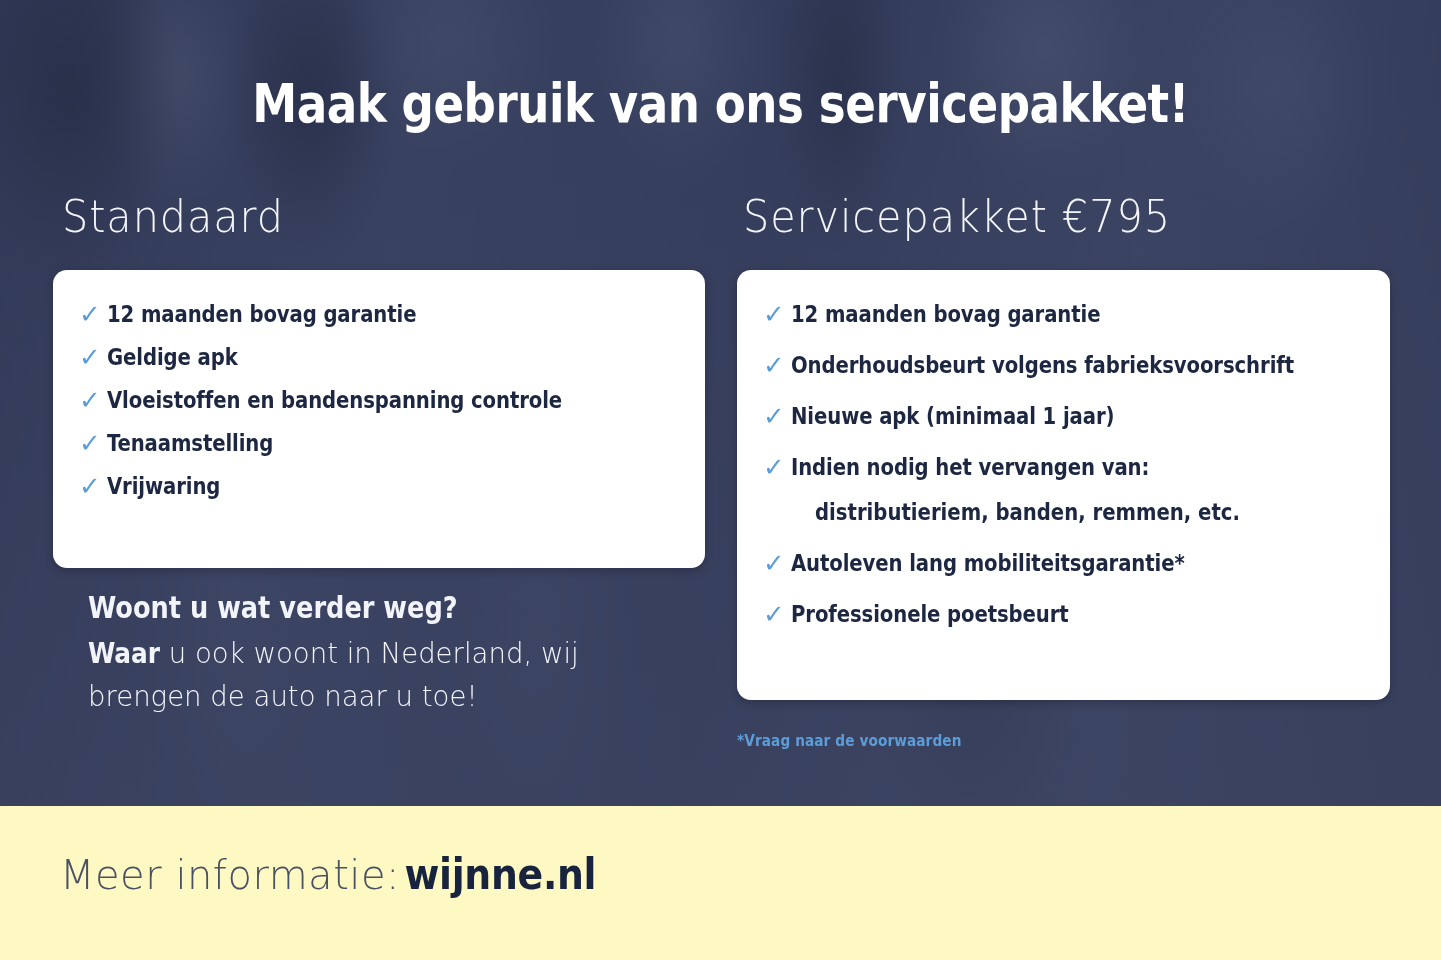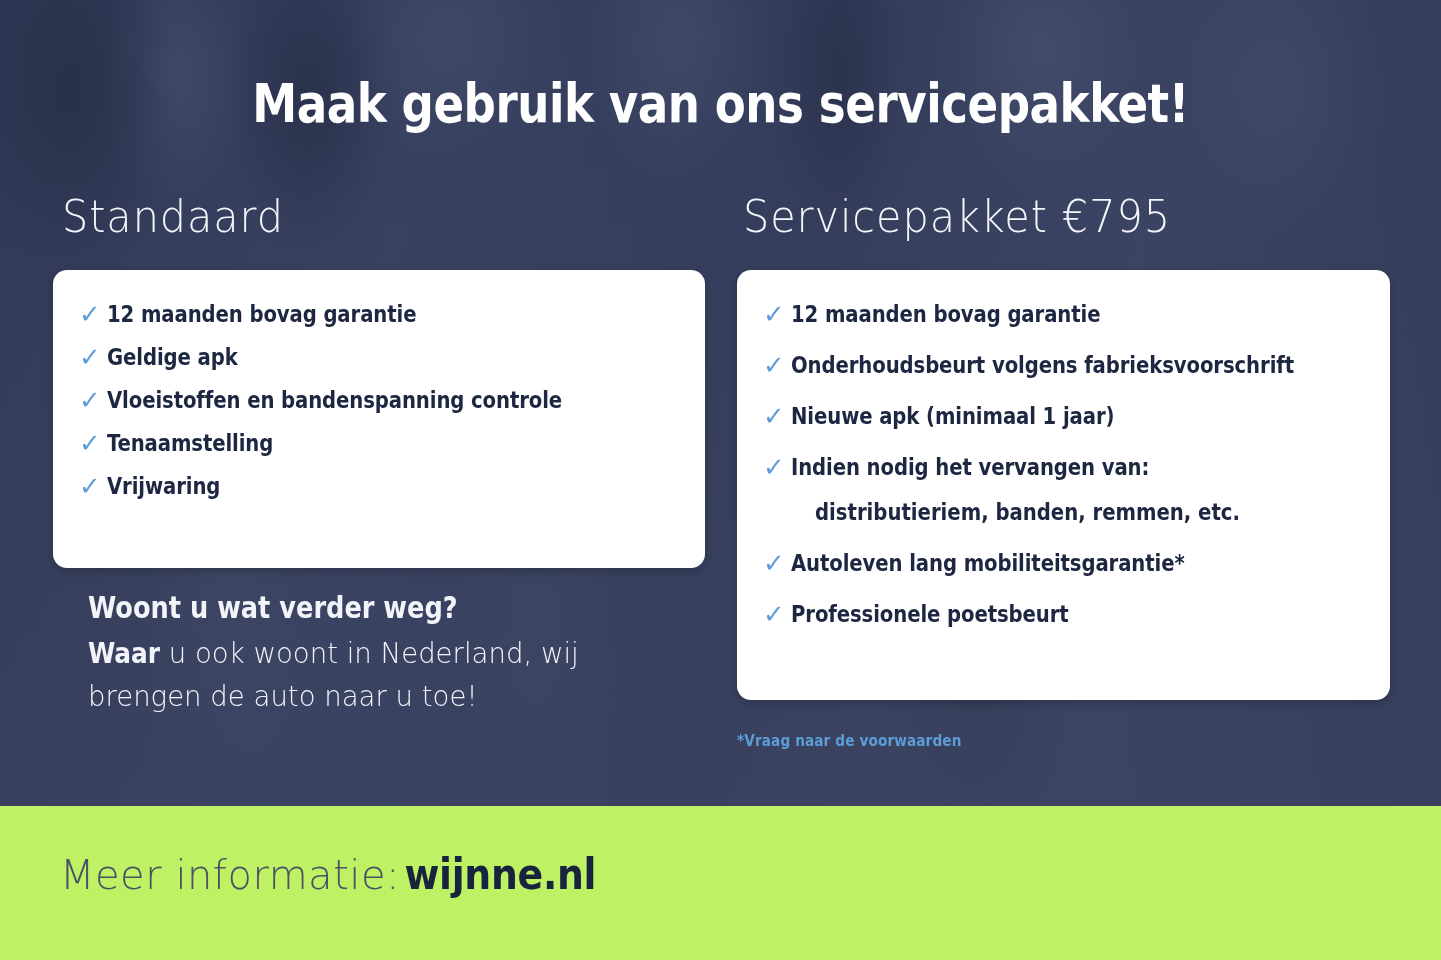--- a/index.html
+++ b/index.html
@@ -182,21 +182,21 @@
     transform-origin: left top;
     white-space: nowrap;
   }
 
   
   .footer {
     position: absolute;
     left: 0; top: 806px;
     width: 1441px;
     height: 154px;
-    background: #bef264;
+    background: #fef9c3;
   }
   .footer-info {
     position: absolute;
     left: 60px;
     top: 44px;
     white-space: nowrap;
   }
   .footer-info .light {
     color: #4a5165;
     font-family: "DejaVu Sans", sans-serif;

